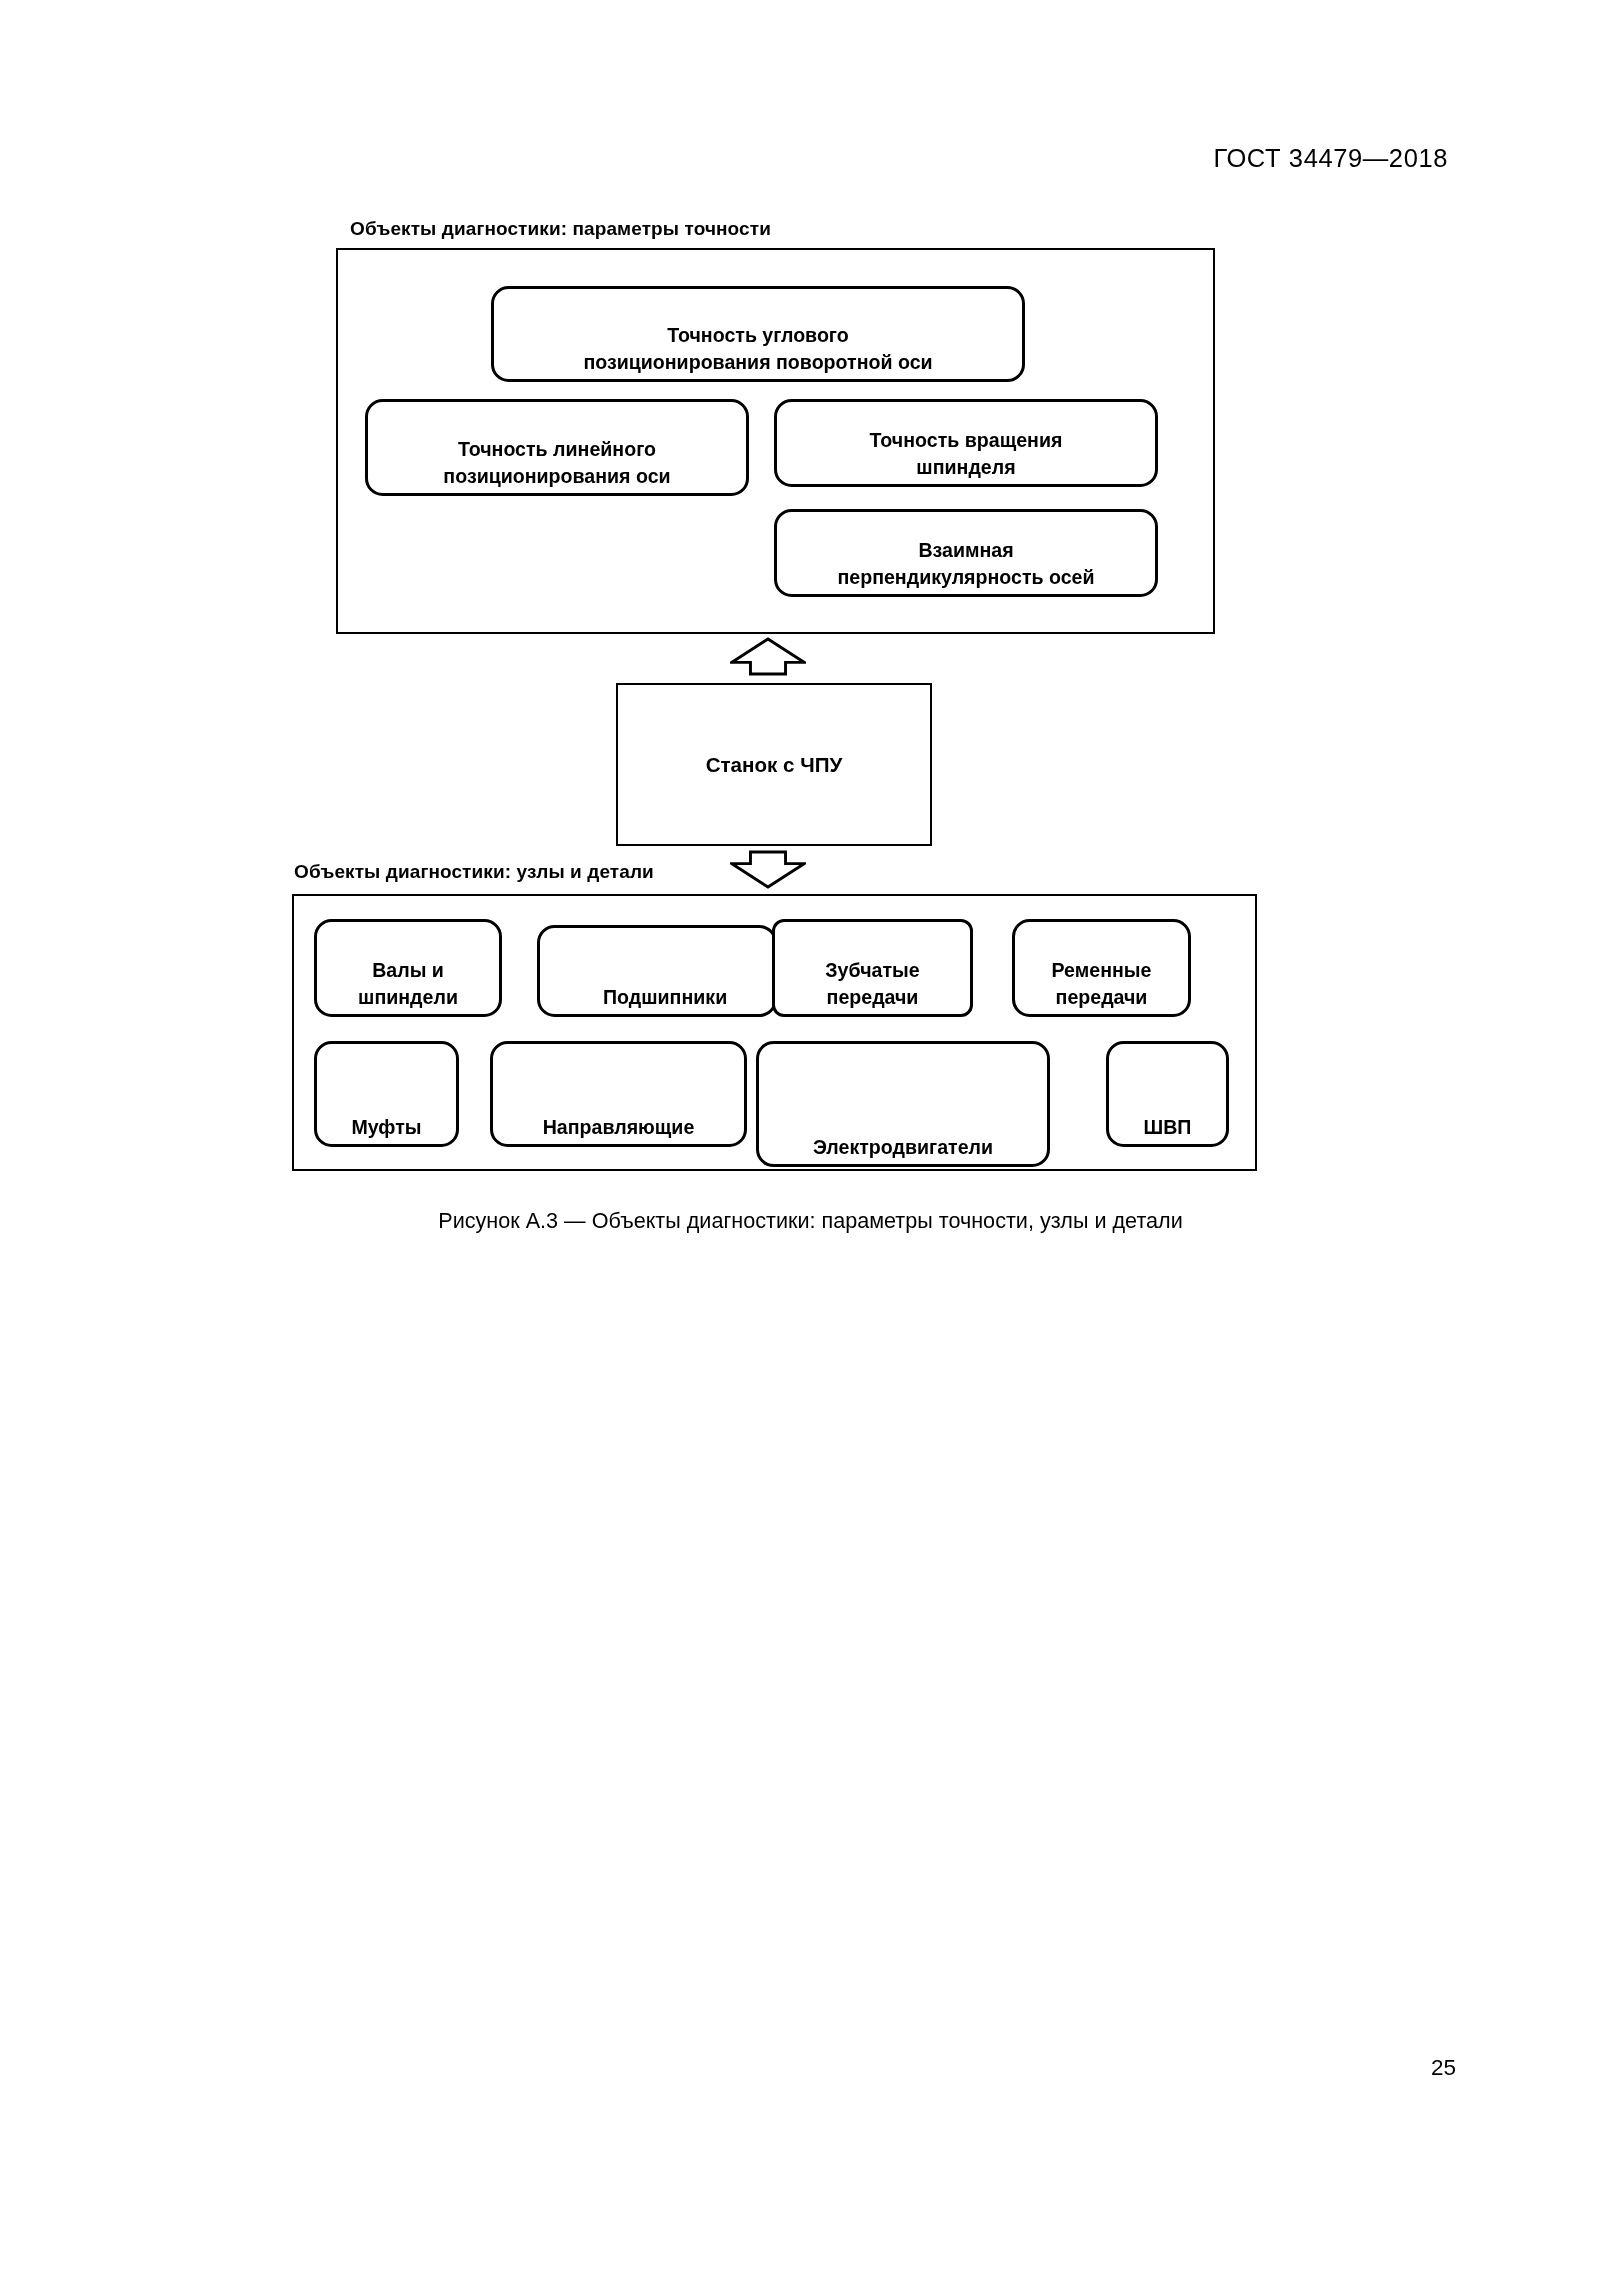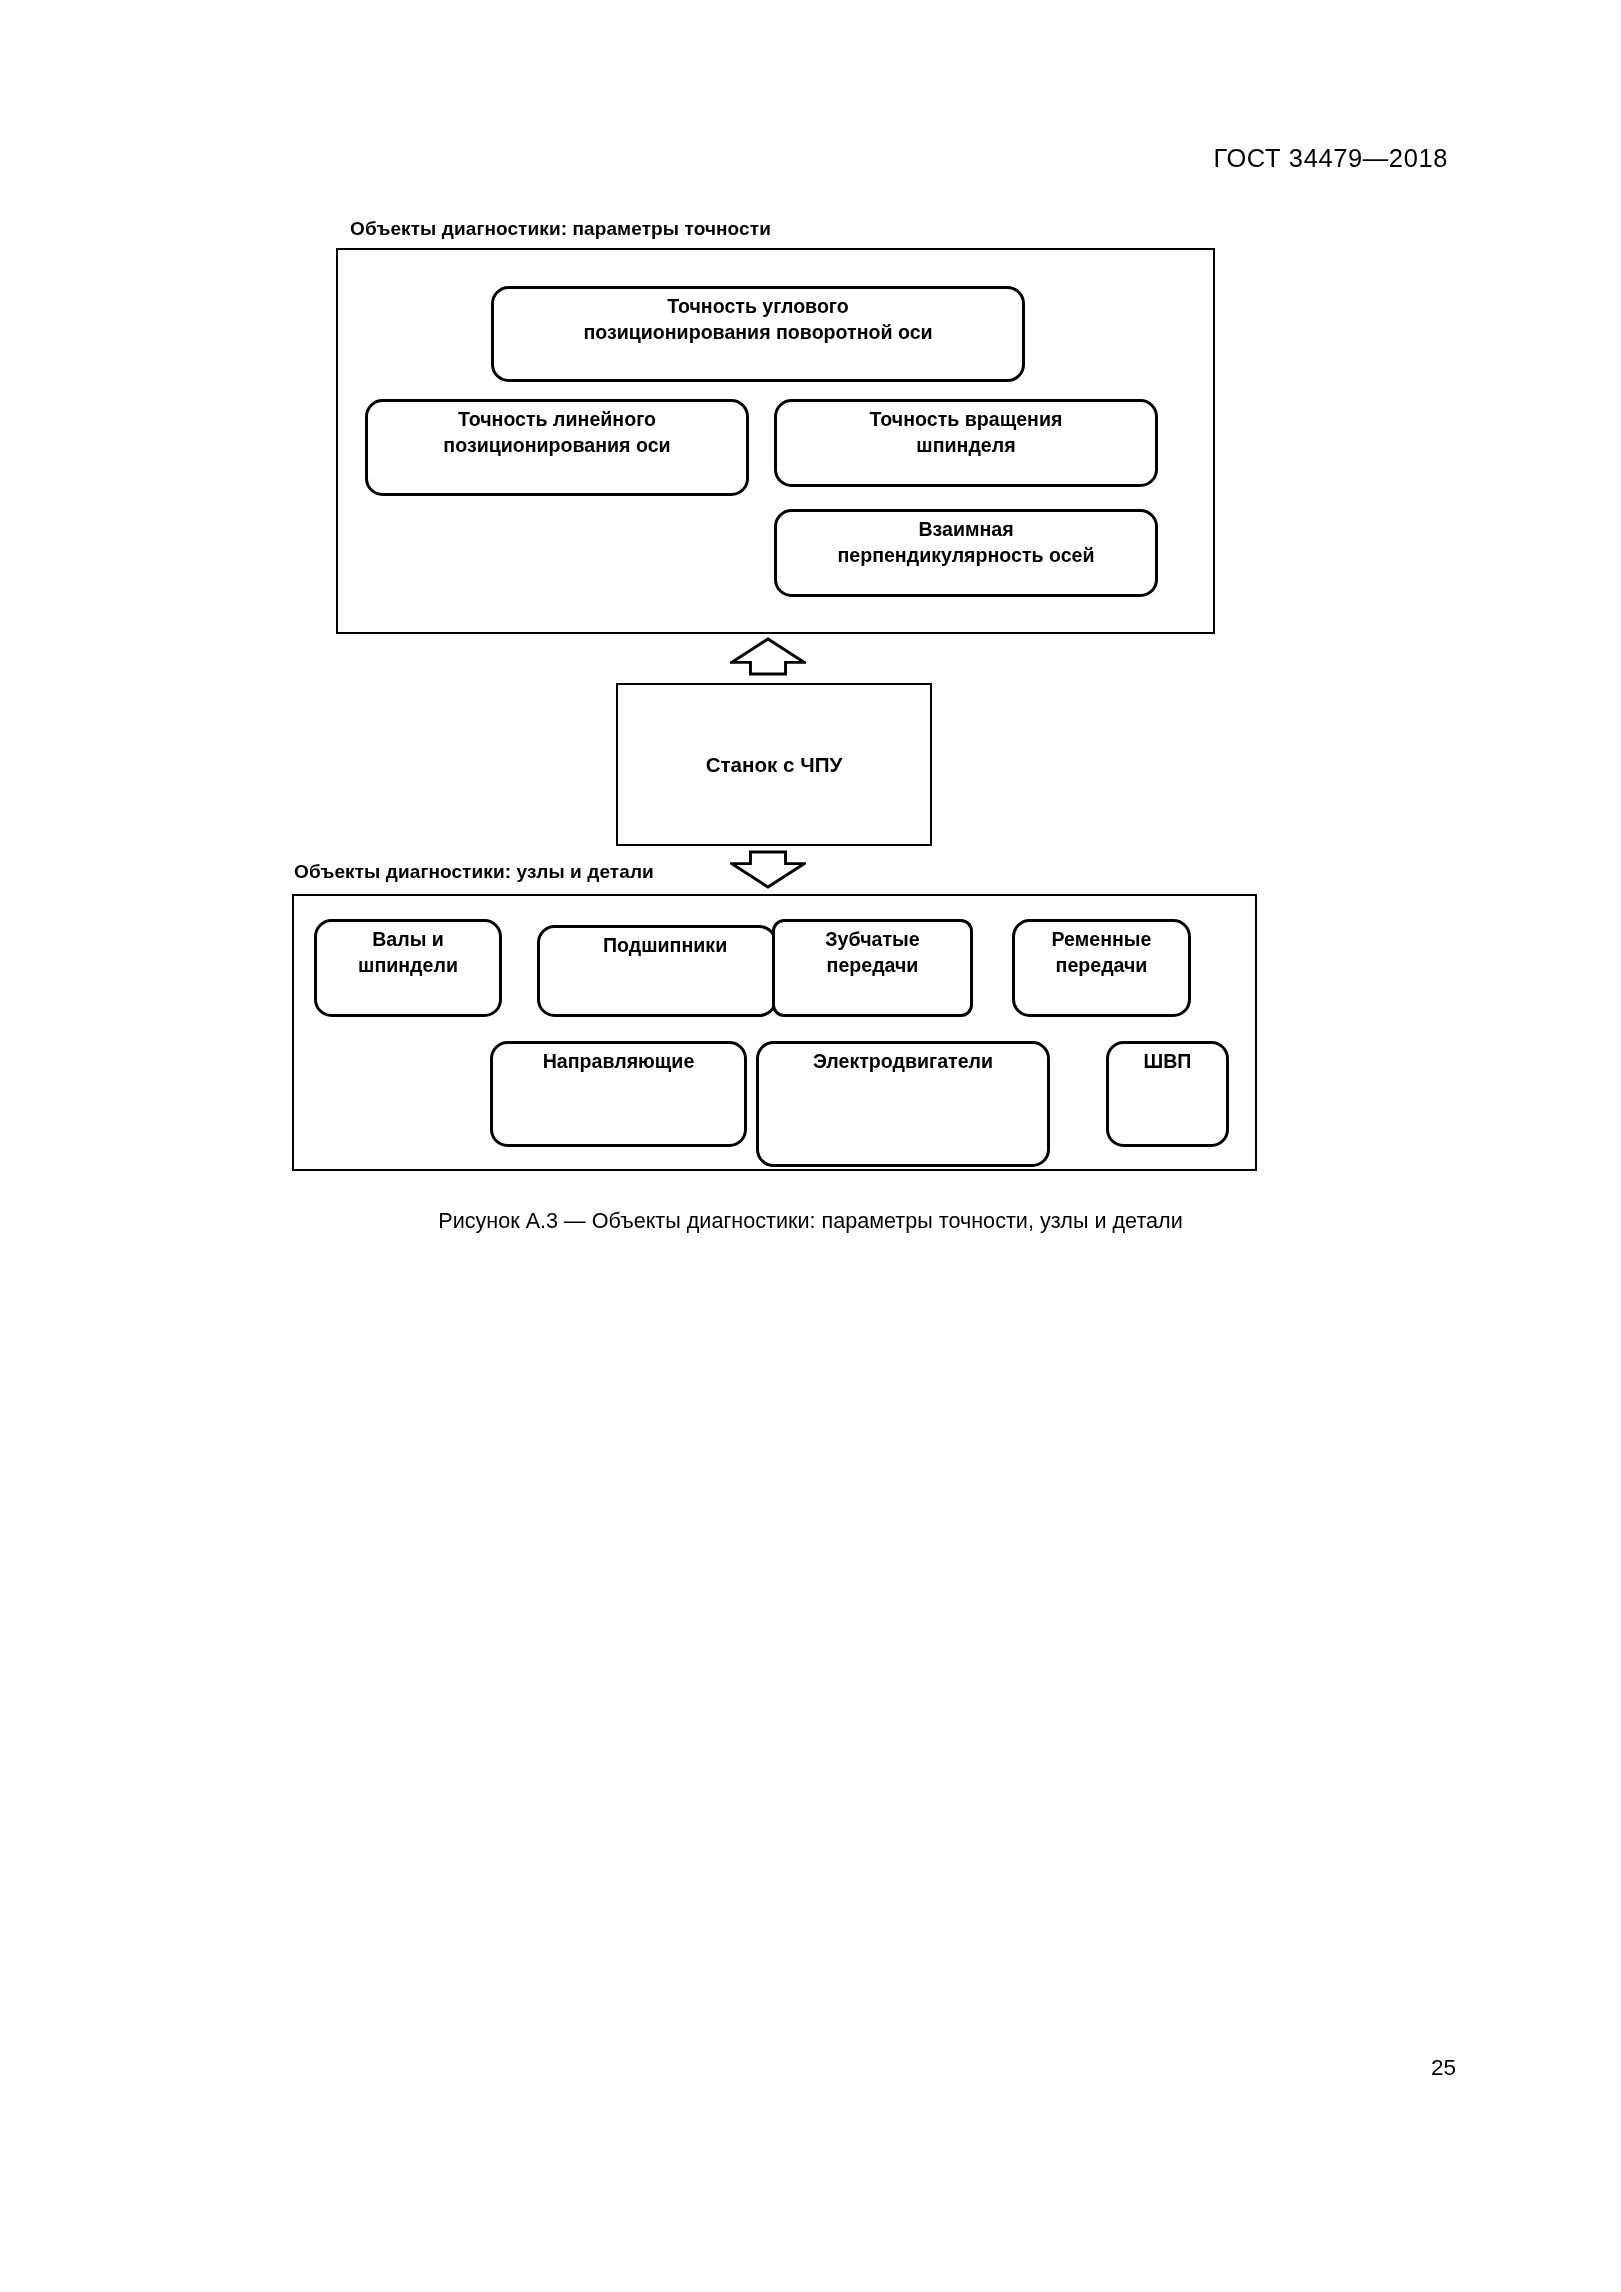--- a/index.html
+++ b/index.html
@@ -73,21 +73,21 @@
   }
 
   
   .node {
     position: absolute;
     box-sizing: border-box;
     border: 3.9px solid #000000;
     border-radius: 17.6px;
     background: #ffffff;
     display: flex;
-    align-items: flex-start;
+    align-items: flex-end;
     justify-content: center;
     text-align: center;
     font-size: 19.6px;
     font-weight: bold;
     line-height: 1.35;
     padding: 3.9px 7.8px;
   }
   .node span { display: block; }
 
   
@@ -241,20 +241,25 @@
       </div>
     </div>
 
     <div class="node u-belt">
       <div>
         <span>Ременные</span>
         <span>передачи</span>
       </div>
     </div>
 
+    <div class="node u-couplings">
+      <div>
+        <span>Муфты</span>
+      </div>
+    </div>
 
     <div class="node u-guides">
       <div>
         <span>Направляющие</span>
       </div>
     </div>
 
     <div class="node u-motors">
       <div>
         <span>Электродвигатели</span>

